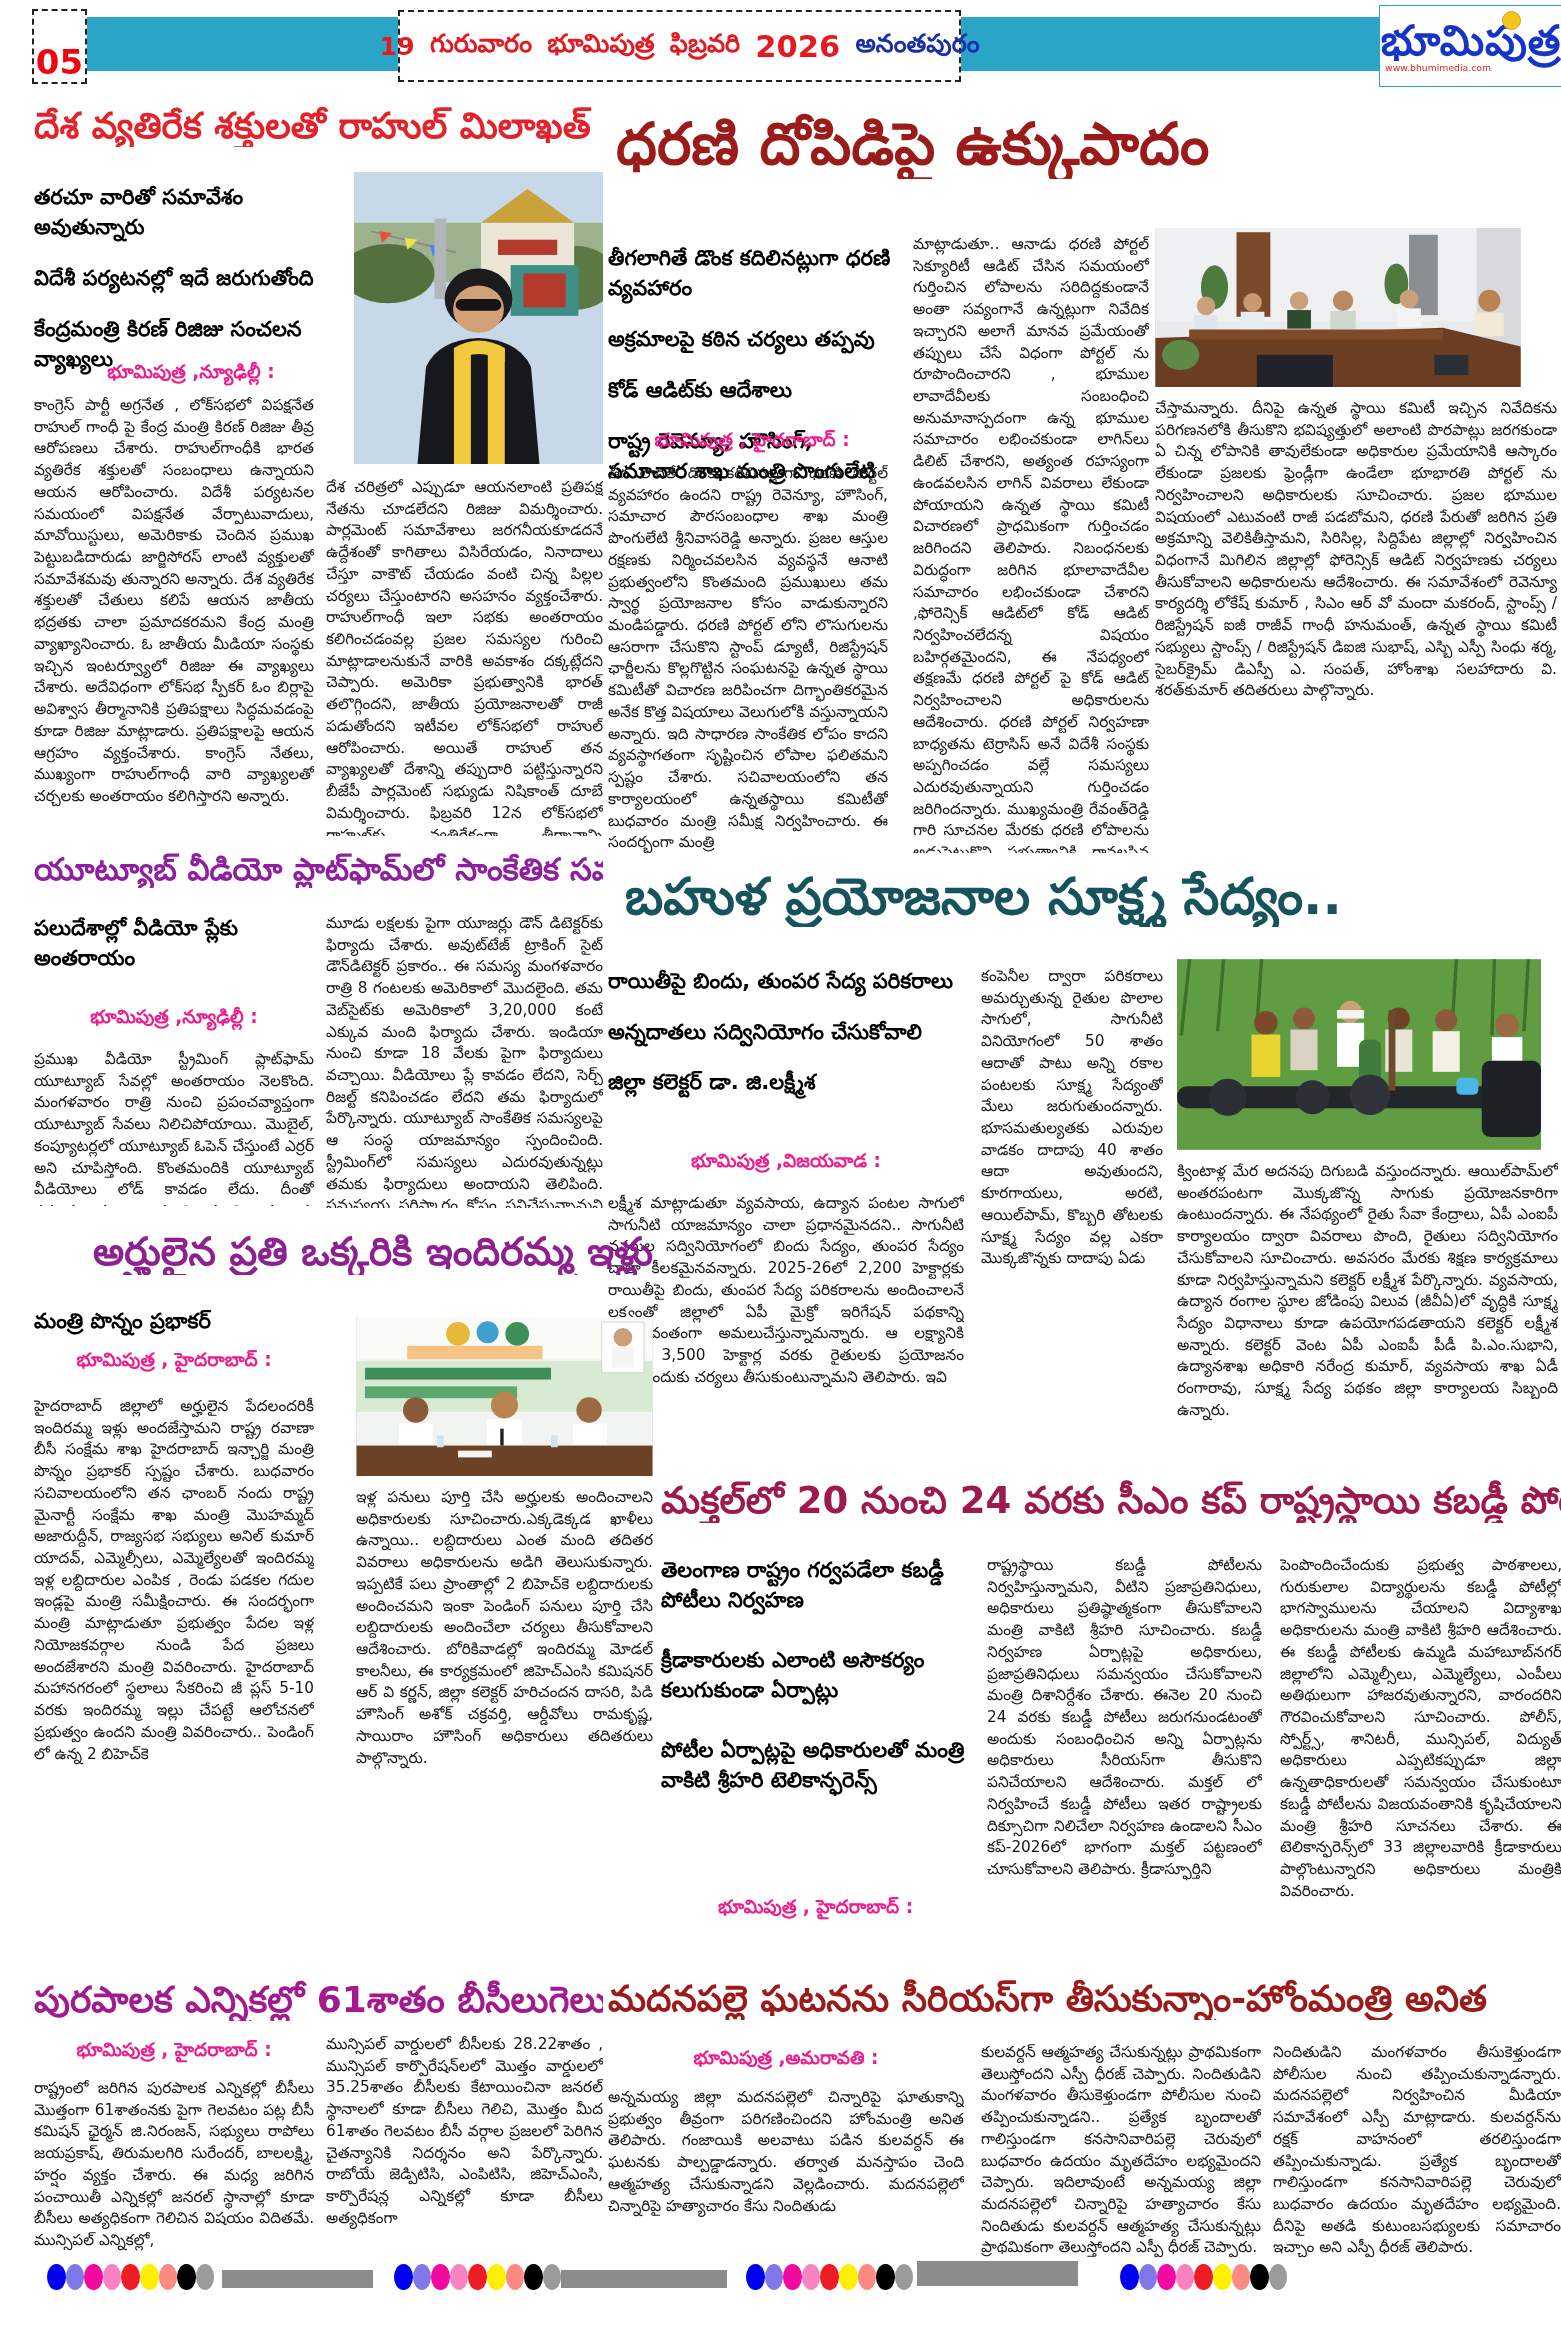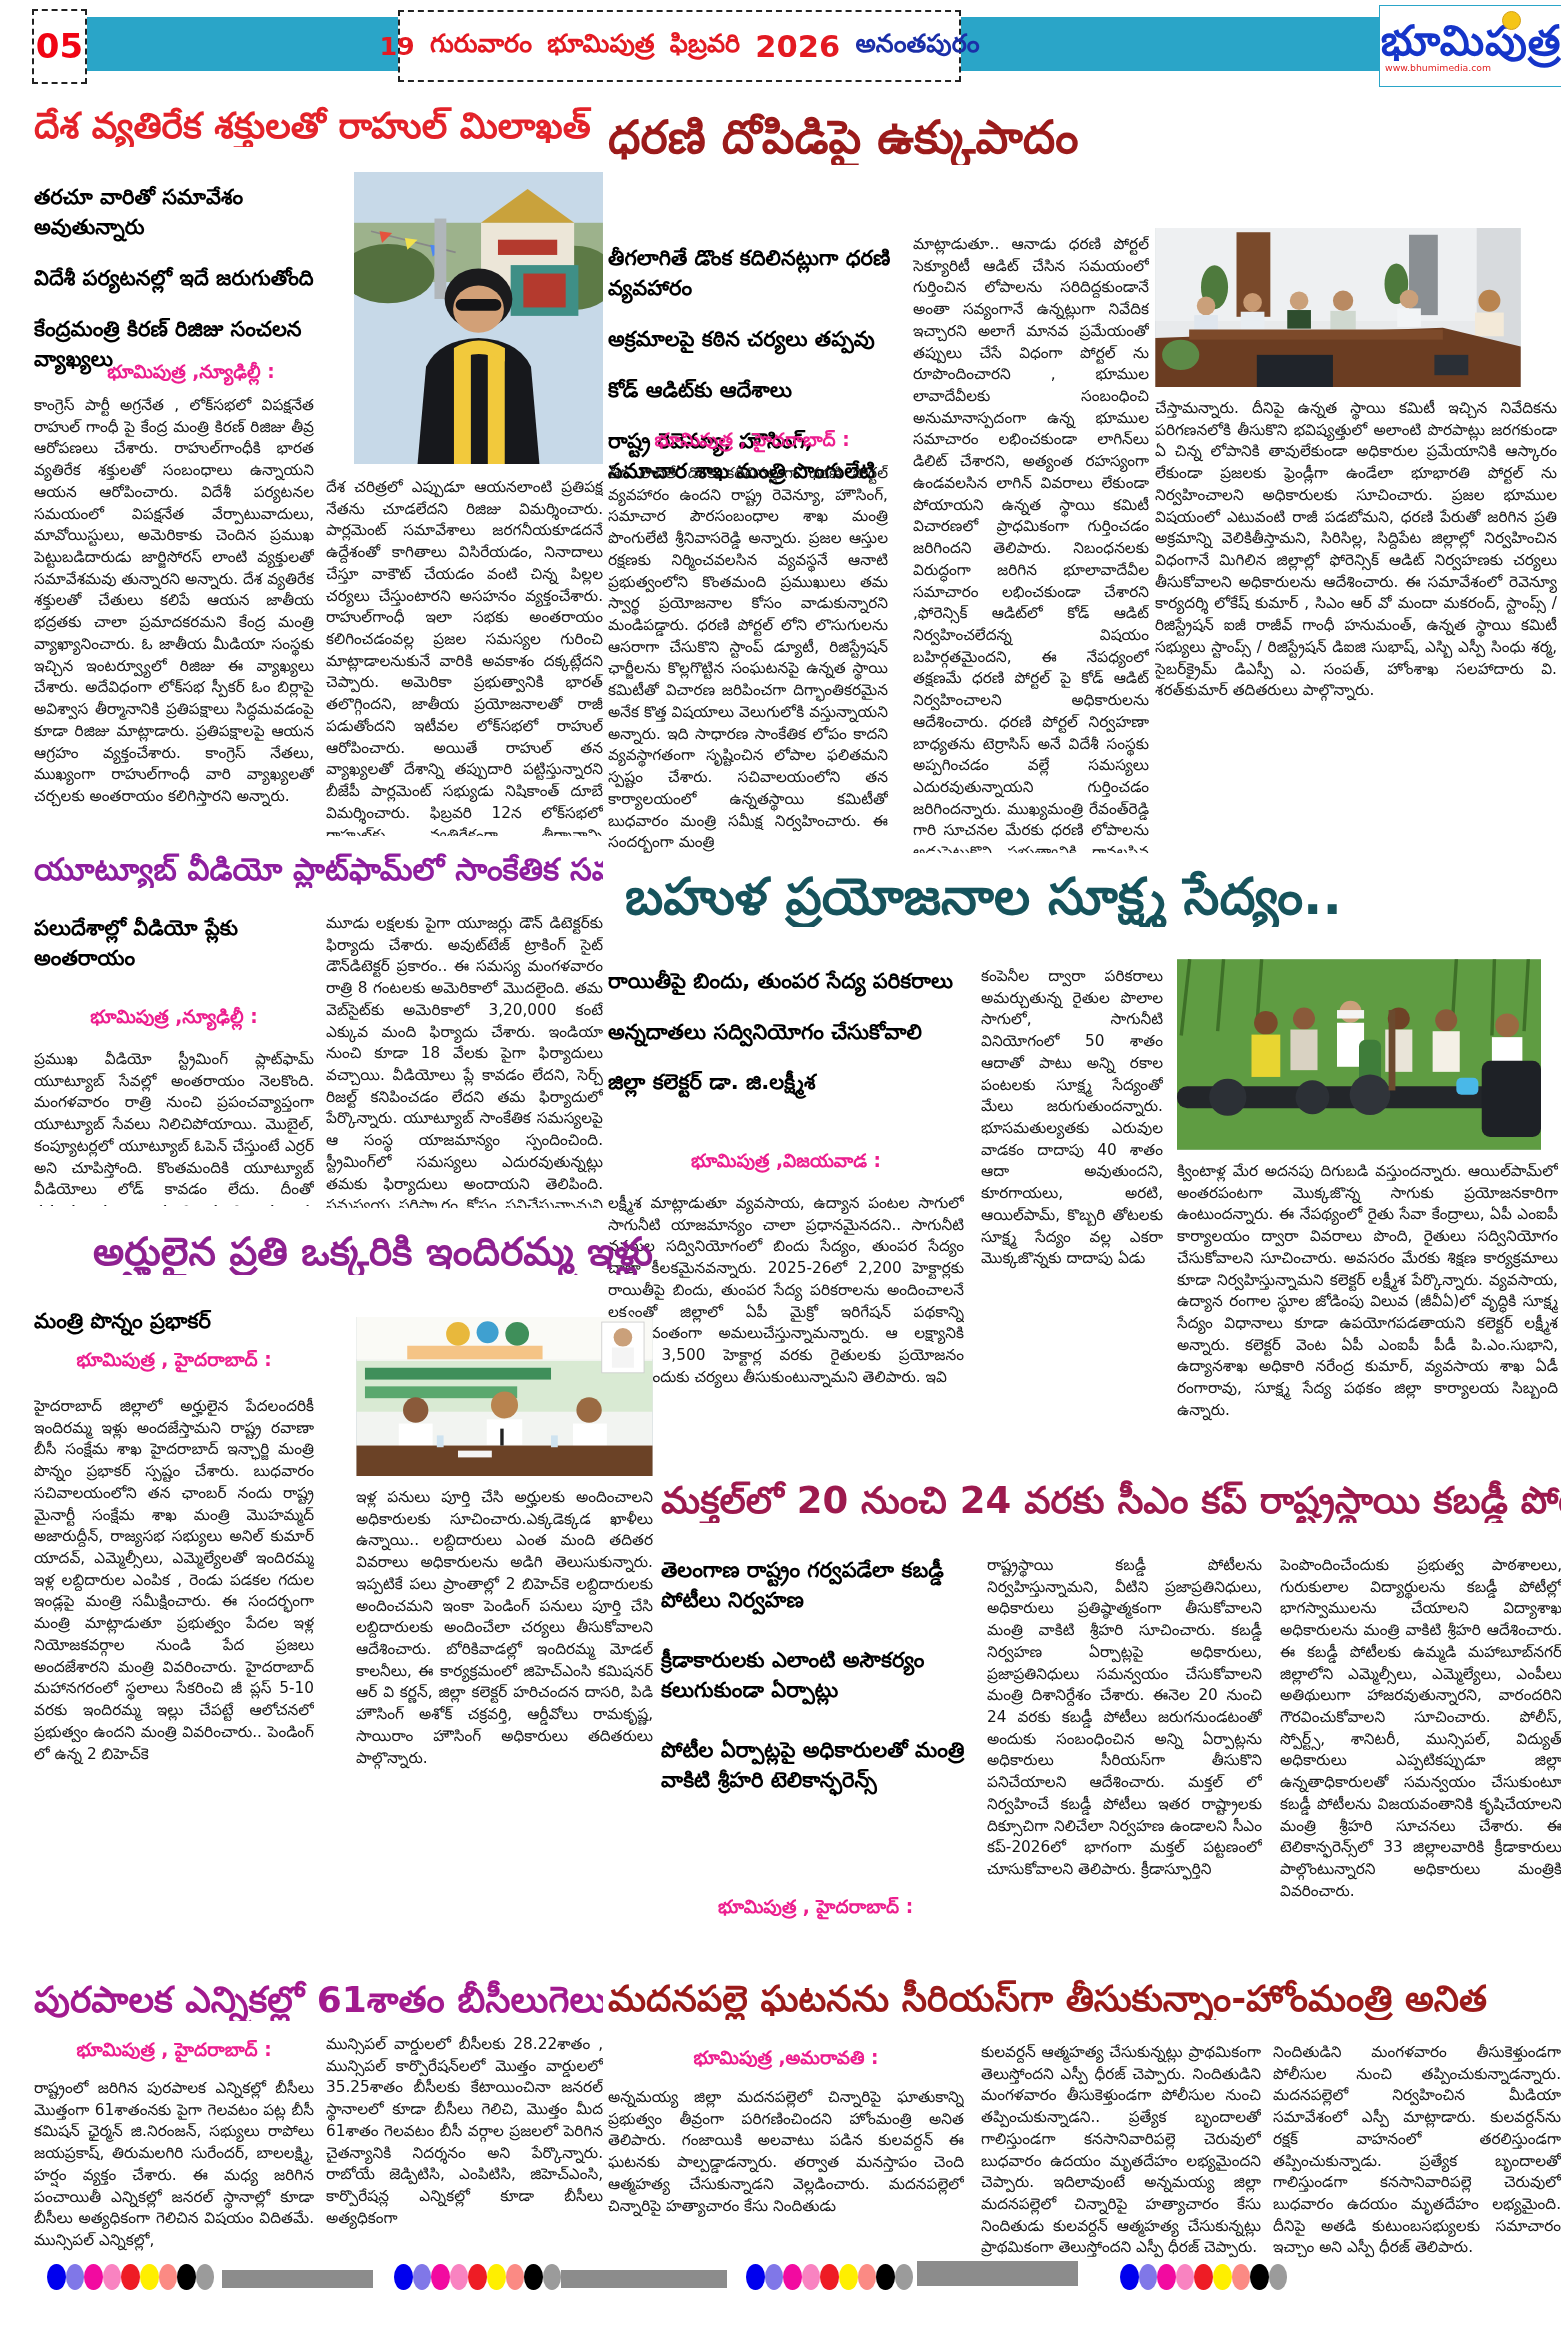--- a/index.html
+++ b/index.html
@@ -1,21 +1,21 @@
 <!DOCTYPE html>
 <html style="font-size:13.6px"><head>
 <meta charset="utf-8">
 <style>
   html,body{margin:0;padding:0;background:#ffffff;}
   .page{position:relative;width:1562px;height:2342px;background:#ffffff;overflow:hidden;
         font-family:"DejaVu Sans","Liberation Sans",sans-serif;color:#111;}
   .abs{position:absolute;}
   
   .pagenum{border:2.5px dashed #222;background:#fff;color:#f00413;font-weight:bold;
-           font-size:34px;display:flex;align-items:center;justify-content:center;}
+           font-size:34px;display:flex;align-items:flex-end;justify-content:center;}
   .tealbar{background:#2aa5c8;}
   .datebox{border:2.5px dashed #222;background:#fff;display:flex;align-items:center;
            justify-content:center;gap:15.3px;font-weight:bold;font-size:25.4px;}
   .datebox .red{color:#e31a22;text-align:right;}
   .datebox .blue{color:#1b2fa8;}
   .datebox .year{font-size:30.5px;color:#e31a22;}
   .logobox{background:#fff;border:1.7px solid #2aa5c8;display:flex;flex-direction:column;
            align-items:center;justify-content:center;position:absolute;}
   .logotext{color:#1535c9;font-weight:900;font-size:42px;line-height:1;letter-spacing:0.8px;}
   .logosite{color:#e02020;font-size:9.3px;font-weight:normal;align-self:flex-start;margin-left:5.1px;}
@@ -98,21 +98,21 @@
         <rect x="158" y="208" width="20" height="137" fill="#f2c93c"></rect>
         <path d="M118 208 Q147 190 178 208 L178 224 Q147 206 118 224 Z" fill="#f2c93c"></path>
       </svg>
     </div>
     <div class="abs dateline" style="left:0;top:264px;width:314px;">భూమిపుత్ర ,న్యూఢిల్లీ :</div>
     <div class="abs bodytext" style="left:0;top:298px;width:280px;height:441px;">కాంగ్రెస్ పార్టీ అగ్రనేత , లోక్‌సభలో విపక్షనేత రాహుల్ గాంధీ పై కేంద్ర మంత్రి కిరణ్ రిజిజు తీవ్ర ఆరోపణలు చేశారు. రాహుల్‌గాంధీకి భారత వ్యతిరేక శక్తులతో సంబంధాలు ఉన్నాయని ఆయన ఆరోపించారు. విదేశీ పర్యటనల సమయంలో విపక్షనేత వేర్పాటువాదులు, మావోయిస్టులు, అమెరికాకు చెందిన ప్రముఖ పెట్టుబడిదారుడు జార్జిసోరస్ లాంటి వ్యక్తులతో సమావేశమవు తున్నారని అన్నారు. దేశ వ్యతిరేక శక్తులతో చేతులు కలిపే ఆయన జాతీయ భద్రతకు చాలా ప్రమాదకరమని కేంద్ర మంత్రి వ్యాఖ్యానించారు. ఓ జాతీయ మీడియా సంస్థకు ఇచ్చిన ఇంటర్వ్యూలో రిజిజు ఈ వ్యాఖ్యలు చేశారు. అదేవిధంగా లోక్‌సభ స్పీకర్ ఓం బిర్లాపై అవిశ్వాస తీర్మానానికి ప్రతిపక్షాలు సిద్ధమవడంపై కూడా రిజిజు మాట్లాడారు. ప్రతిపక్షాలపై ఆయన ఆగ్రహం వ్యక్తంచేశారు. కాంగ్రెస్ నేతలు, ముఖ్యంగా రాహుల్‌గాంధీ వారి వ్యాఖ్యలతో చర్చలకు అంతరాయం కలిగిస్తారని అన్నారు.</div>
     <div class="abs bodytext" style="left:292px;top:380px;width:277px;height:359px;">దేశ చరిత్రలో ఎప్పుడూ ఆయనలాంటి ప్రతిపక్ష నేతను చూడలేదని రిజిజు విమర్శించారు. పార్లమెంట్ సమావేశాలు జరగనీయకూడదనే ఉద్దేశంతో కాగితాలు విసిరేయడం, నినాదాలు చేస్తూ వాకౌట్ చేయడం వంటి చిన్న పిల్లల చర్యలు చేస్తుంటారని అసహనం వ్యక్తంచేశారు. రాహుల్‌గాంధీ ఇలా సభకు అంతరాయం కలిగించడంవల్ల ప్రజల సమస్యల గురించి మాట్లాడాలనుకునే వారికి అవకాశం దక్కట్లేదని చెప్పారు. అమెరికా ప్రభుత్వానికి భారత్ తలొగ్గిందని, జాతీయ ప్రయోజనాలతో రాజీ పడుతోందని ఇటీవల లోక్‌సభలో రాహుల్ ఆరోపించారు. అయితే రాహుల్ తన వ్యాఖ్యలతో దేశాన్ని తప్పుదారి పట్టిస్తున్నారని బీజేపీ పార్లమెంట్ సభ్యుడు నిషికాంత్ దూబే విమర్శించారు. ఫిబ్రవరి 12న లోక్‌సభలో రాహుల్‌కు వ్యతిరేకంగా తీర్మానాన్ని ప్రవేశపెట్టారు. రాహుల్ పార్లమెంటరీ సభ్యత్వాన్ని రద్దు చేయాలని, ఎన్నికల్లో పోటీ చేయకుండా జీవితకాల నిషేధం విధించాలని కోరారు. ఈ నేపథ్యంలో రాహుల్‌పై కిరణ్ రిజిజు తాజా వ్యాఖ్యలు చేయడం గమనార్హం.</div>
   </div>
 
   <div class="abs" style="left:608px;top:97px;width:953px;height:767px;">
-    <div class="abs headline h-darkred" style="left:0;top:12.7px;width:763px;font-size:46px;">ధరణి దోపిడిపై ఉక్కుపాదం</div>
+    <div class="abs headline h-darkred" style="left:8px;top:12.7px;width:763px;font-size:58px;">ధరణి దోపిడిపై ఉక్కుపాదం</div>
     <div class="abs" style="left:0;top:146px;width:288px;">
       <div class="subhead">తీగలాగితే డొంక కదిలినట్లుగా ధరణి వ్యవహారం</div>
       <div class="subhead">అక్రమాలపై కఠిన చర్యలు తప్పవు</div>
       <div class="subhead">కోడ్ ఆడిట్‌కు ఆదేశాలు</div>
       <div class="subhead">రాష్ట్ర రెవెన్యూ, హౌసింగ్, సమాచార శాఖ మంత్రి పొంగులేటి</div>
     </div>
     <div class="abs dateline" style="left:0;top:332px;width:288px;">భూమిపుత్ర , హైదరాబాద్ :</div>
     <div class="abs bodytext" style="left:0;top:366px;width:280px;height:390px;">తీగ లాగితే డొంక కదిలినట్లుగా ధరణి పోర్టల్ వ్యవహారం ఉందని రాష్ట్ర రెవెన్యూ, హౌసింగ్, సమాచార పౌరసంబంధాల శాఖ మంత్రి పొంగులేటి శ్రీనివాసరెడ్డి అన్నారు. ప్రజల ఆస్తుల రక్షణకు నిర్మించవలసిన వ్యవస్థనే ఆనాటి ప్రభుత్వంలోని కొంతమంది ప్రముఖులు తమ స్వార్థ ప్రయోజనాల కోసం వాడుకున్నారని మండిపడ్డారు. ధరణి పోర్టల్ లోని లొసుగులను ఆసరాగా చేసుకొని స్టాంప్ డ్యూటీ, రిజిస్ట్రేషన్ ఛార్జీలను కొల్లగొట్టిన సంఘటనపై ఉన్నత స్థాయి కమిటీతో విచారణ జరిపించగా దిగ్భాంతికరమైన అనేక కొత్త విషయాలు వెలుగులోకి వస్తున్నాయని అన్నారు. ఇది సాధారణ సాంకేతిక లోపం కాదని వ్యవస్థాగతంగా సృష్టించిన లోపాల ఫలితమని స్పష్టం చేశారు. సచివాలయంలోని తన కార్యాలయంలో ఉన్నతస్థాయి కమిటీతో బుధవారం మంత్రి సమీక్ష నిర్వహించారు. ఈ సందర్భంగా మంత్రి</div>
     <div class="abs bodytext" style="left:305px;top:137px;width:236px;height:619px;">మాట్లాడుతూ.. ఆనాడు ధరణి పోర్టల్ సెక్యూరిటీ ఆడిట్ చేసిన సమయంలో గుర్తించిన లోపాలను సరిదిద్దకుండానే అంతా సవ్యంగానే ఉన్నట్లుగా నివేదిక ఇచ్చారని అలాగే మానవ ప్రమేయంతో తప్పులు చేసే విధంగా పోర్టల్ ను రూపొందించారని , భూముల లావాదేవీలకు సంబంధించి అనుమానాస్పదంగా ఉన్న భూముల సమాచారం లభించకుండా లాగిన్‌లు డిలిట్ చేశారని, అత్యంత రహస్యంగా ఉండవలసిన లాగిన్ వివరాలు లేకుండా పోయాయని ఉన్నత స్థాయి కమిటీ విచారణలో ప్రాధమికంగా గుర్తించడం జరిగిందని తెలిపారు. నిబంధనలకు విరుద్ధంగా జరిగిన భూలావాదేవీల సమాచారం లభించకుండా చేశారని ,ఫోరెన్సిక్ ఆడిట్‌లో కోడ్ ఆడిట్ నిర్వహించలేదన్న విషయం బహిర్గతమైందని, ఈ నేపధ్యంలో తక్షణమే ధరణి పోర్టల్ పై కోడ్ ఆడిట్ నిర్వహించాలని అధికారులను ఆదేశించారు. ధరణి పోర్టల్ నిర్వహణా బాధ్యతను టెర్రాసిస్ అనే విదేశీ సంస్థకు అప్పగించడం వల్లే సమస్యలు ఎదురవుతున్నాయని గుర్తించడం జరిగిందన్నారు. ముఖ్యమంత్రి రేవంత్‌రెడ్డి గారి సూచనల మేరకు ధరణి లోపాలను అడ్డుపెట్టుకొని ప్రభుత్వానికి రావలసిన స్టాంప్‌డ్యూటీ, ఛార్జీలను కొల్లగొట్టిన వారిపట్ల కఠినంగా వ్యవహరిస్తామని, తప్పుచేసినవారు ఎవరినైనా వదిలిపెట్టే ప్రసక్తే లేదని, ప్రభుత్వానికి రావలసిన ప్రతిపైసాను వసూలు</div>
     <div class="abs photo" style="left:547px;top:131px;width:366px;height:159px;">

